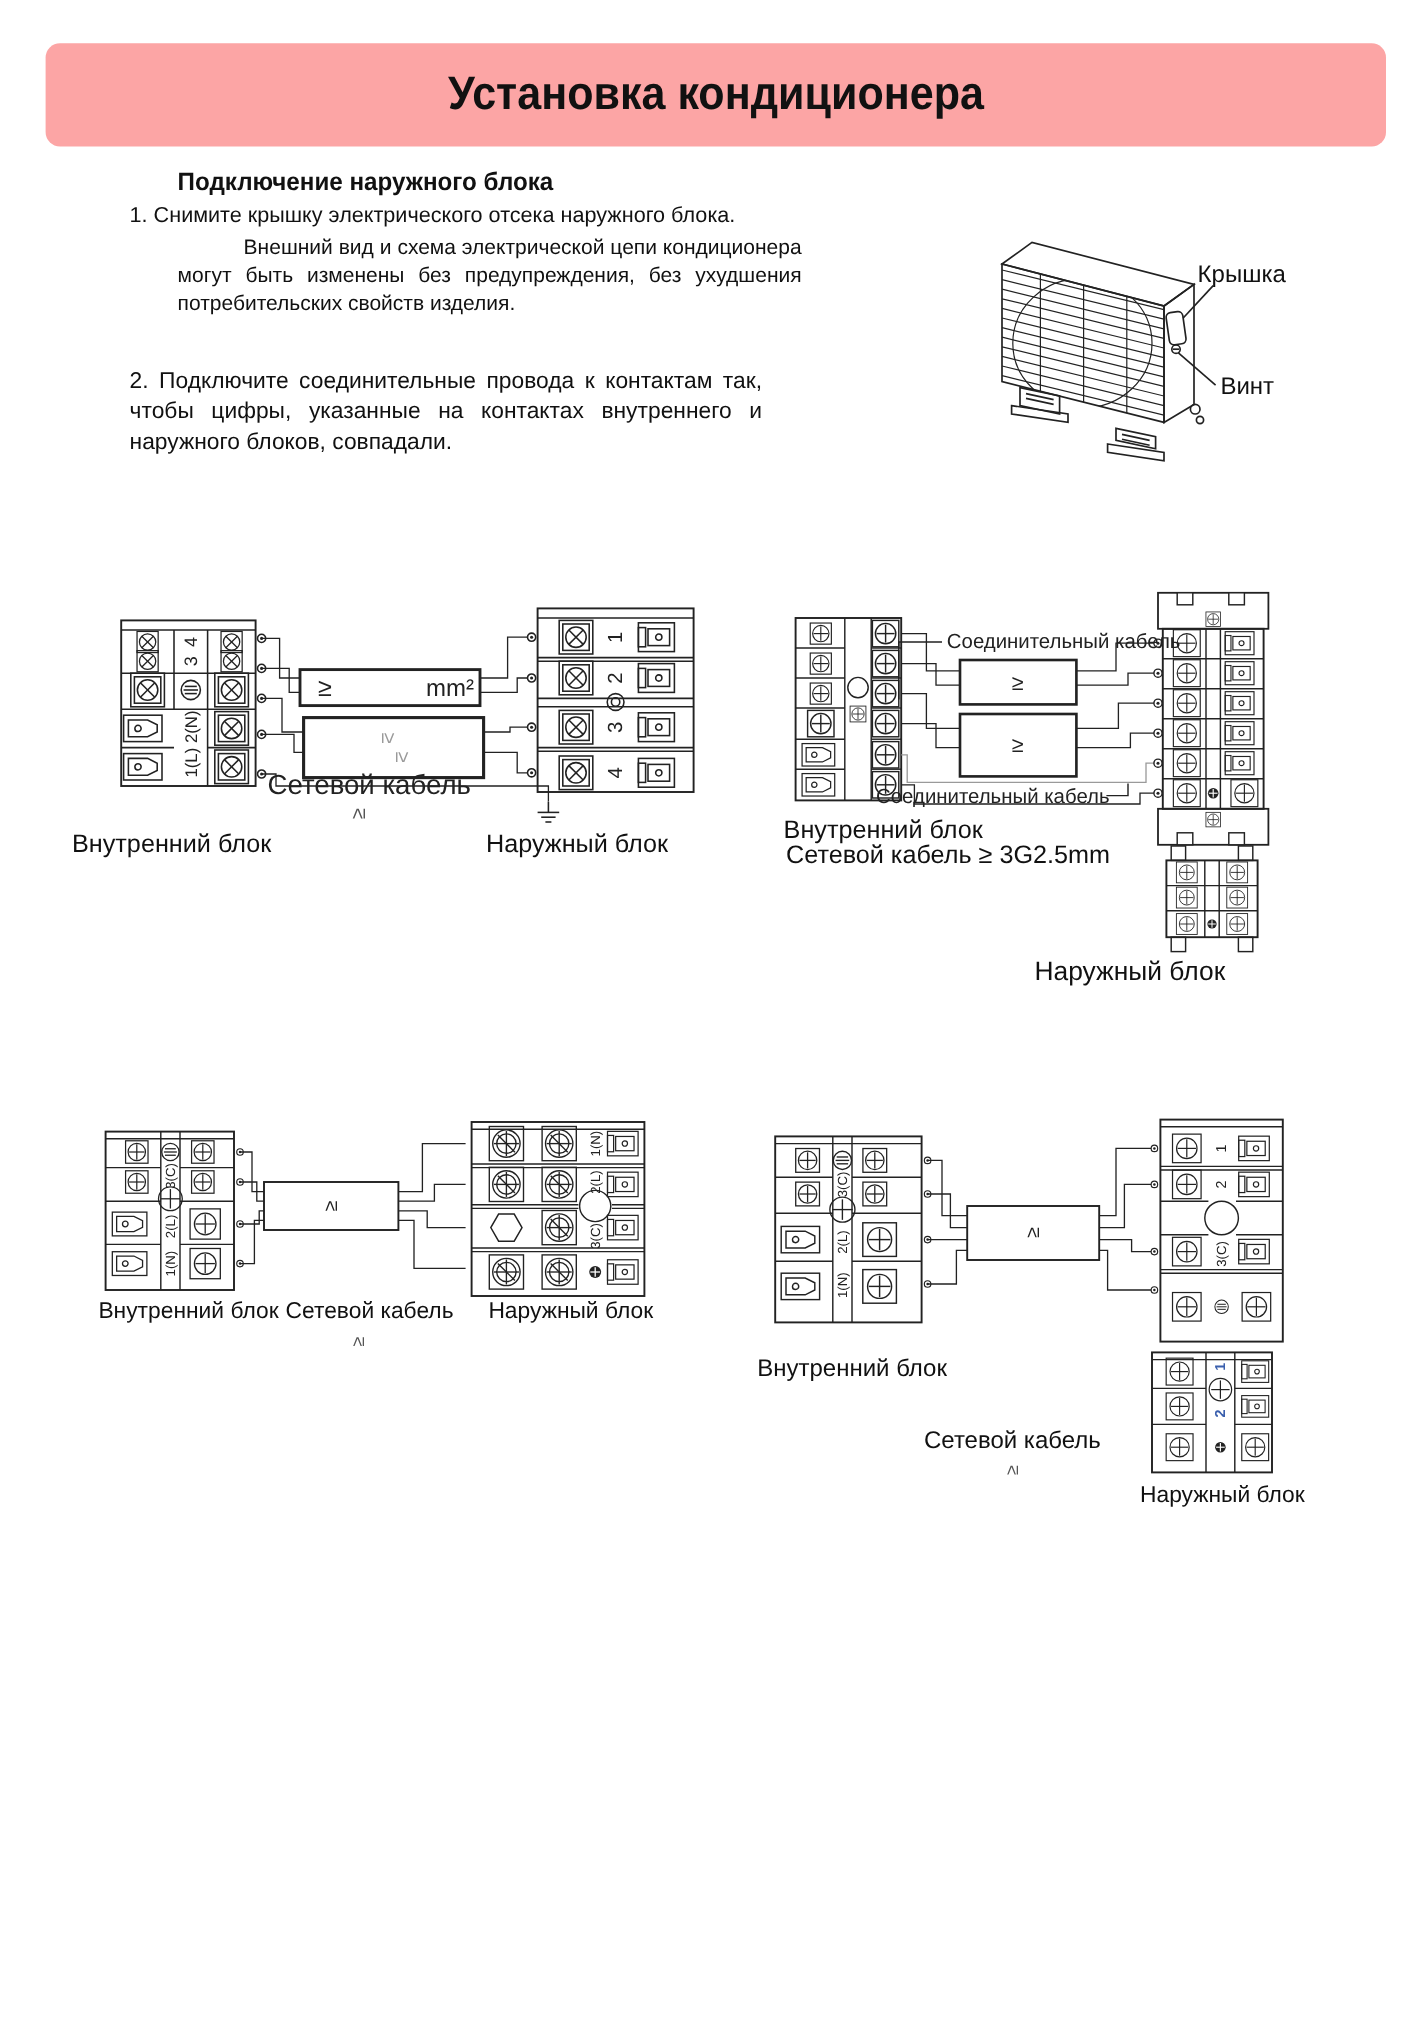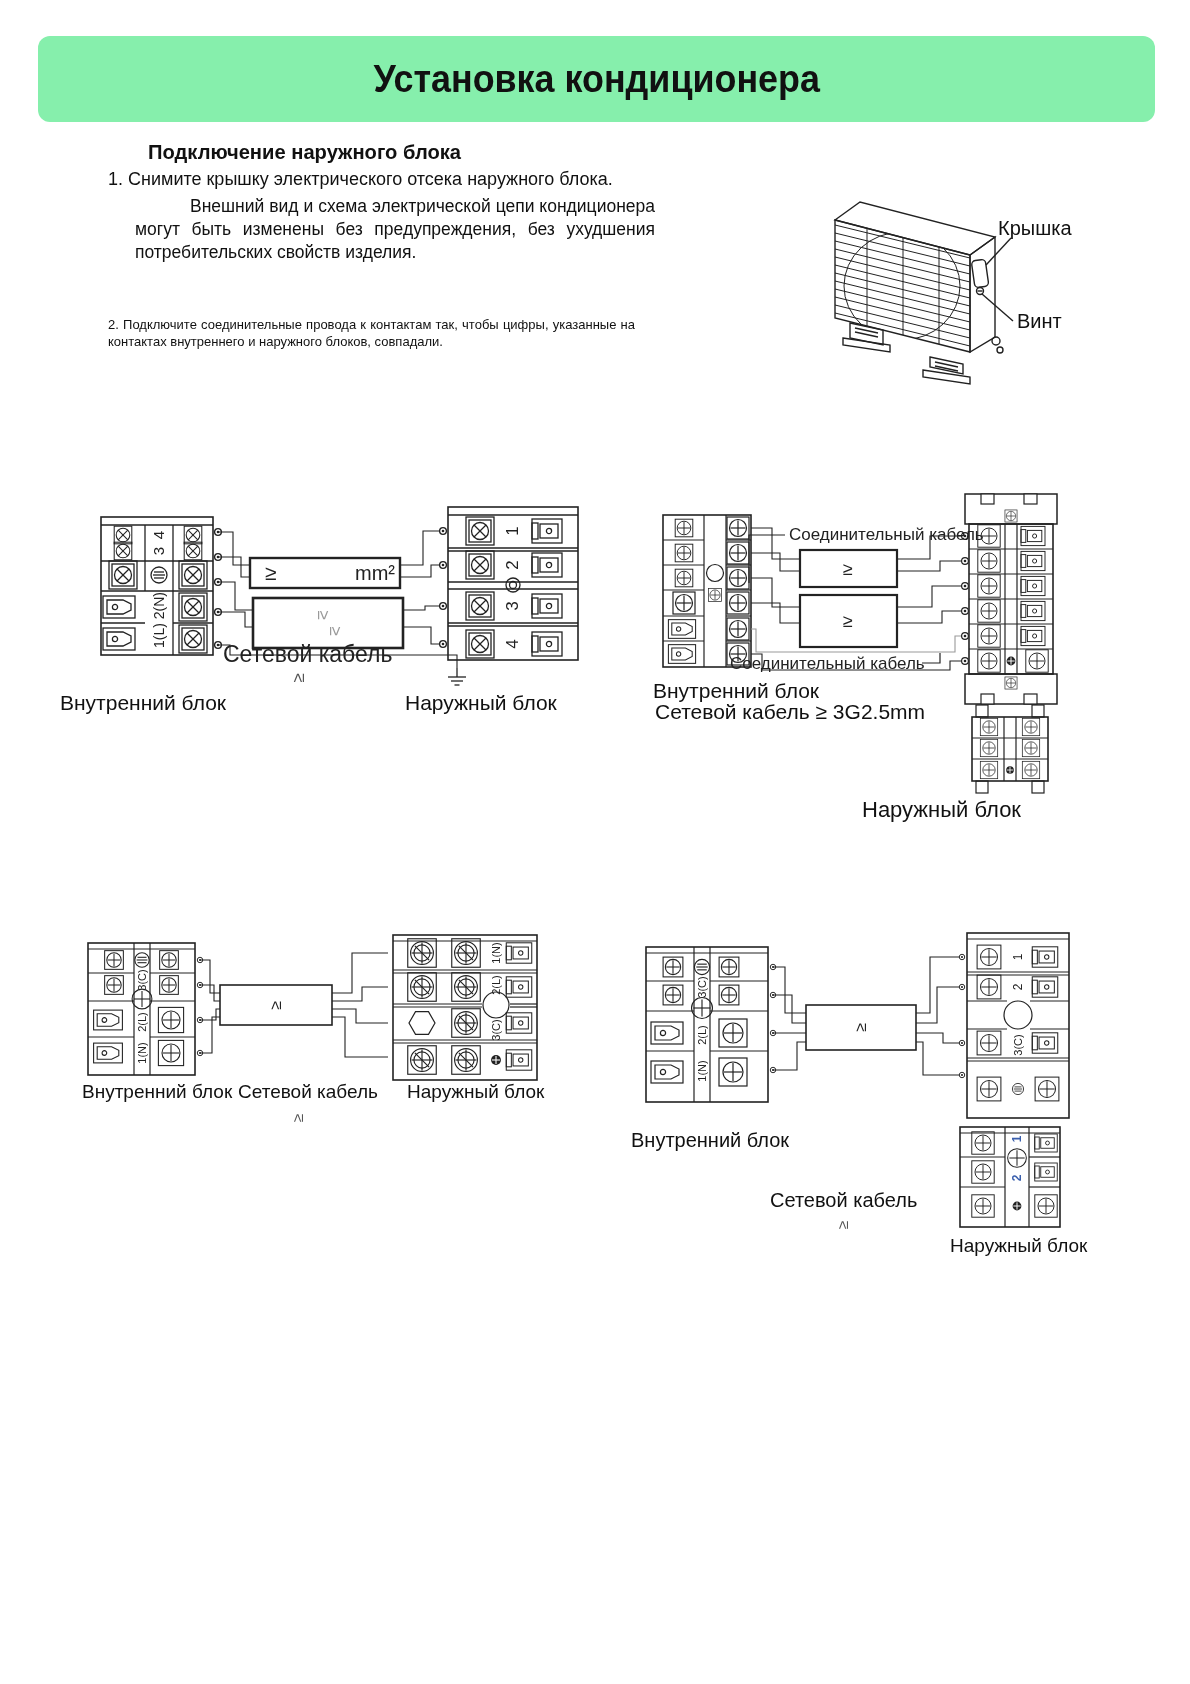--- a/index.html
+++ b/index.html
@@ -1,26 +1,26 @@
 <!DOCTYPE html>
 <html><head>
 <meta charset="utf-8">
 <style>
   html,body{margin:0;padding:0;background:#fff}
   .page{position:relative;width:1190px;height:1684px;background:#fff;overflow:hidden;
         font-family:"Liberation Sans",sans-serif;color:#111}
-  .band{position:absolute;left:38px;top:36px;width:1117px;height:86px;background:#86efac;
+  .band{position:absolute;left:38px;top:36px;width:1117px;height:86px;background:#fca5a5;
         border-radius:12px;display:flex;align-items:center;justify-content:center}
   .band h1{margin:0;font-size:39px;font-weight:bold;transform:scaleX(.92);letter-spacing:0}
   .sec{position:absolute;left:148px;top:140px;font-size:21px;font-weight:bold;
        transform:scaleX(.96);transform-origin:left center;white-space:nowrap}
   .step1{position:absolute;left:108px;top:169px;width:590px;font-size:18px;white-space:nowrap}
-  .note{position:absolute;left:135px;top:195px;width:520px;font-size:17.5px;line-height:1.3;
+  .note{position:absolute;left:148px;top:195px;width:520px;font-size:17.5px;line-height:1.3;
         text-align:justify;text-indent:55px}
-  .step2{position:absolute;left:108px;top:316px;width:527px;font-size:13px;line-height:1.33;
+  .step2{position:absolute;left:108px;top:305px;width:527px;font-size:19px;line-height:1.33;
          text-align:justify}
   svg.diag{position:absolute;overflow:visible}
   svg text{font-family:"Liberation Sans",sans-serif}
 </style>
 </head>
 <body>
 
 <svg width="0" height="0" style="position:absolute" aria-hidden="true">
   <defs>
     <g id="sx">

